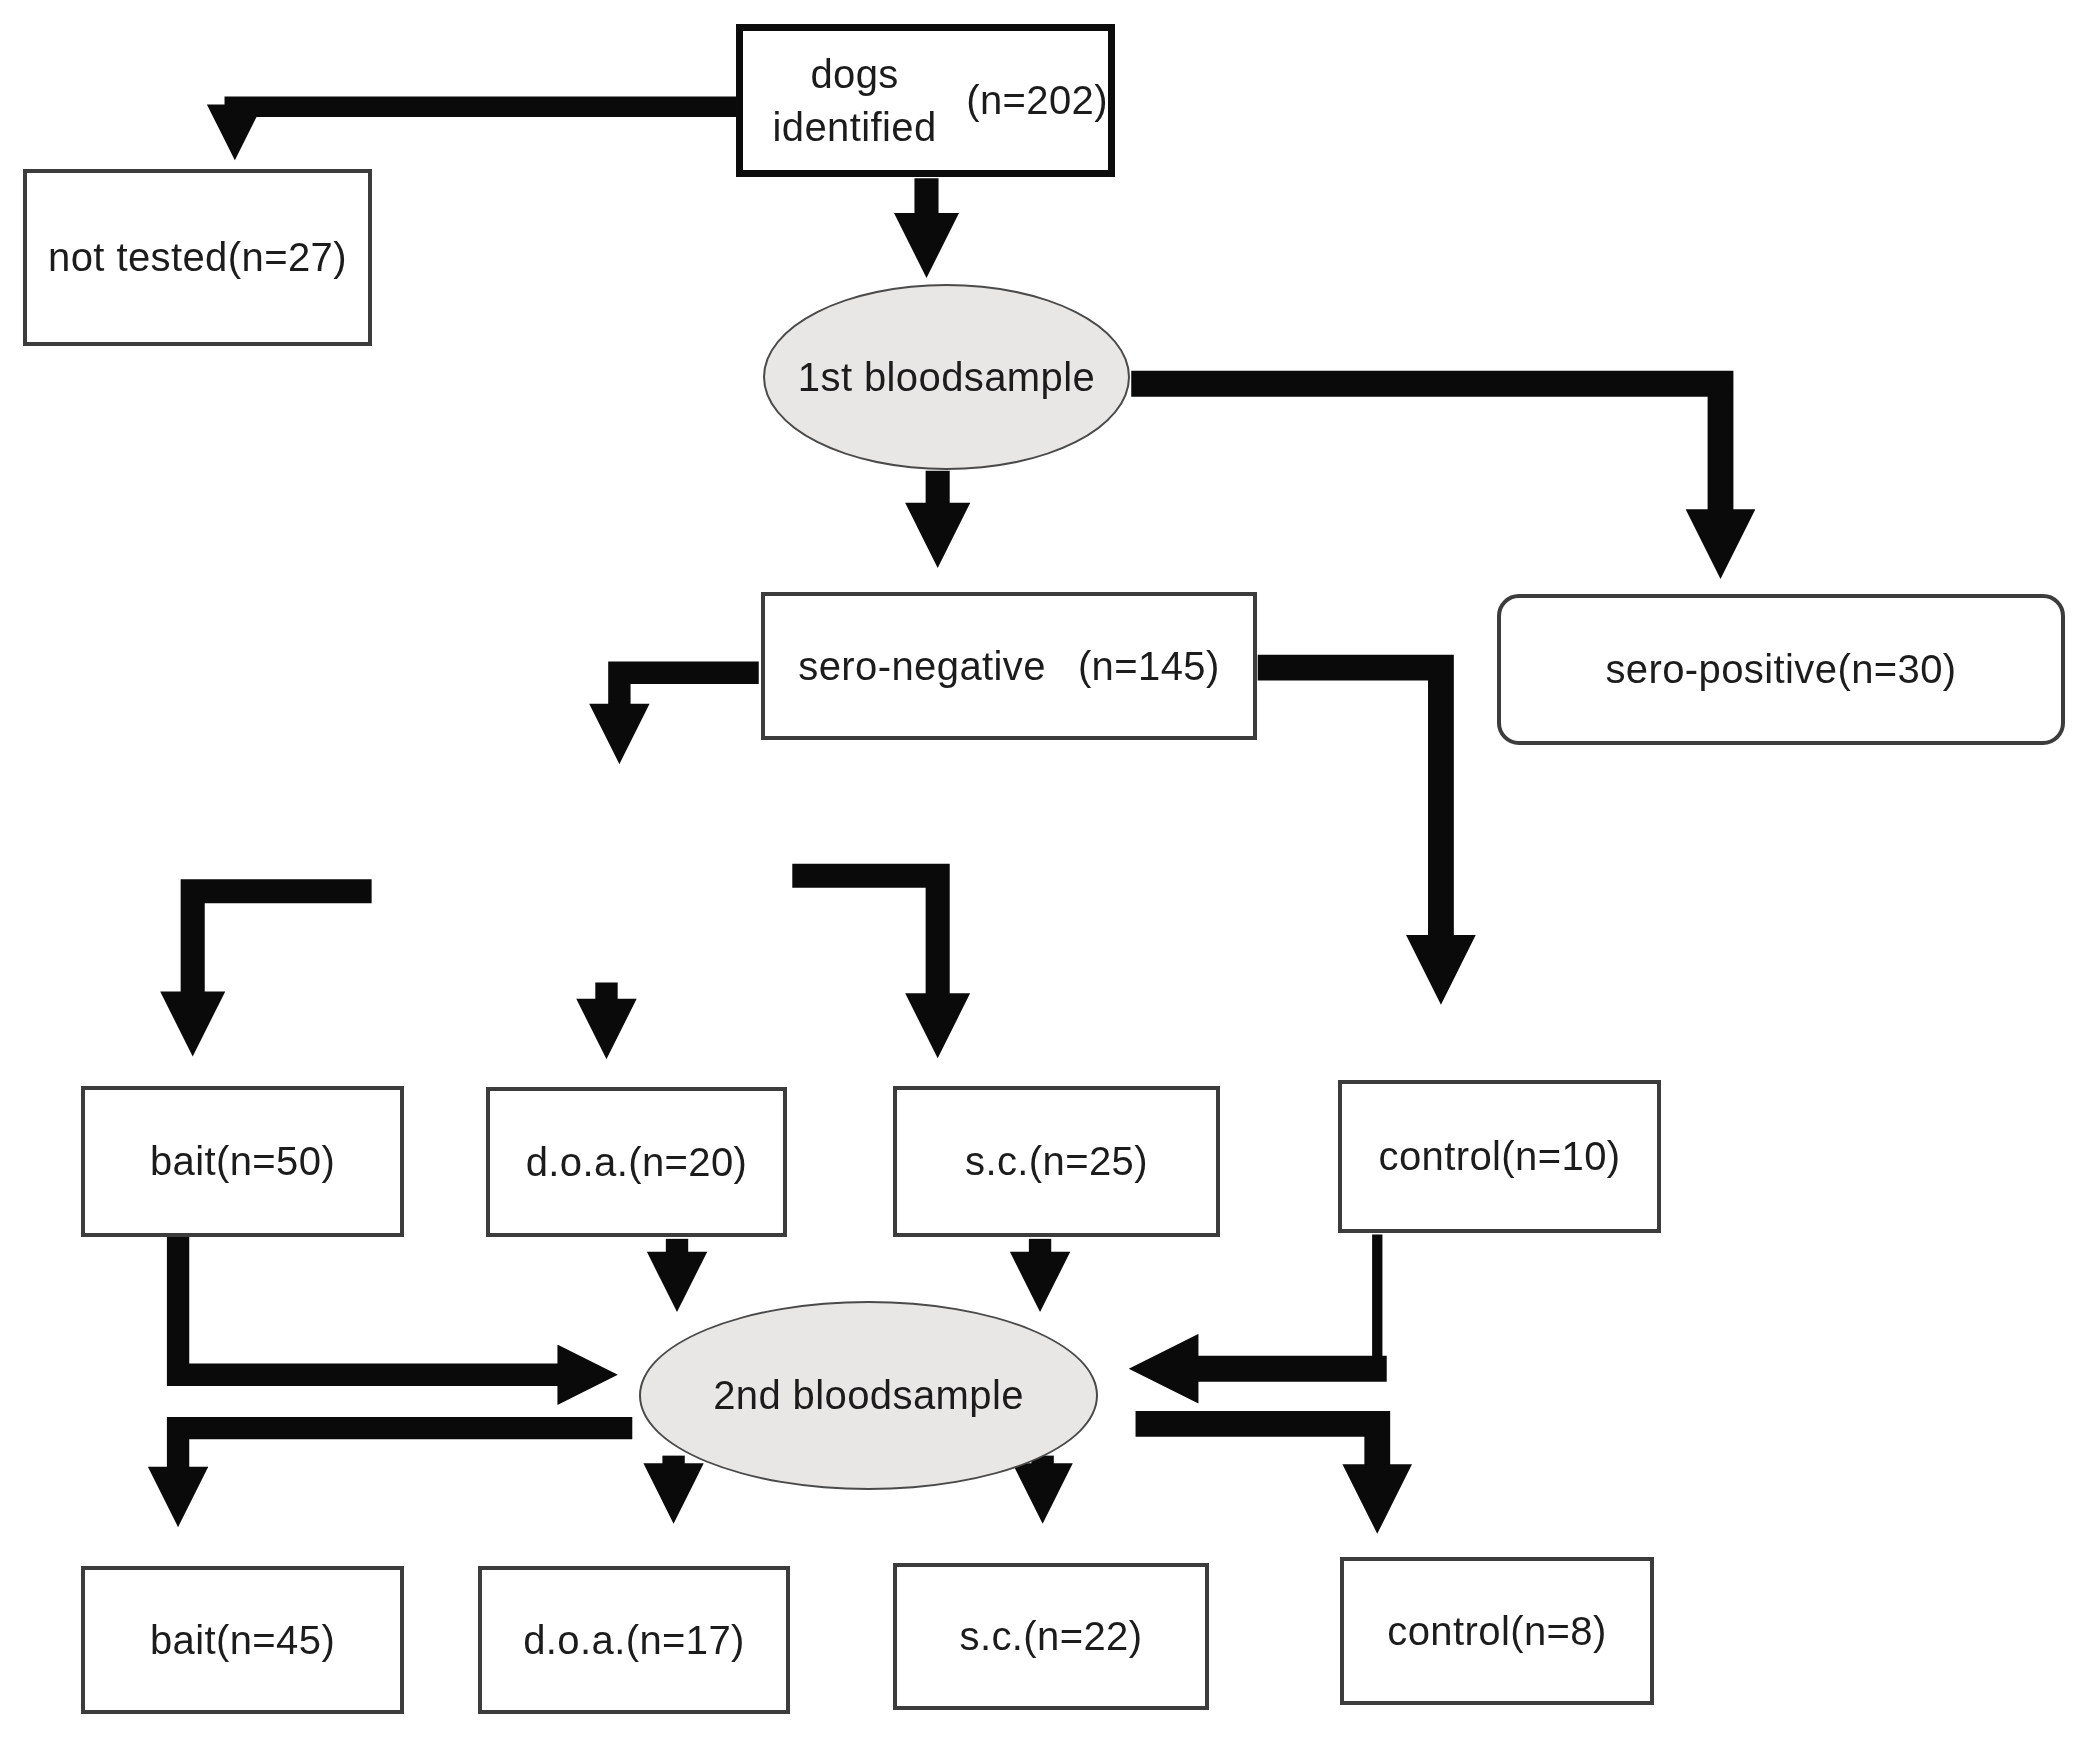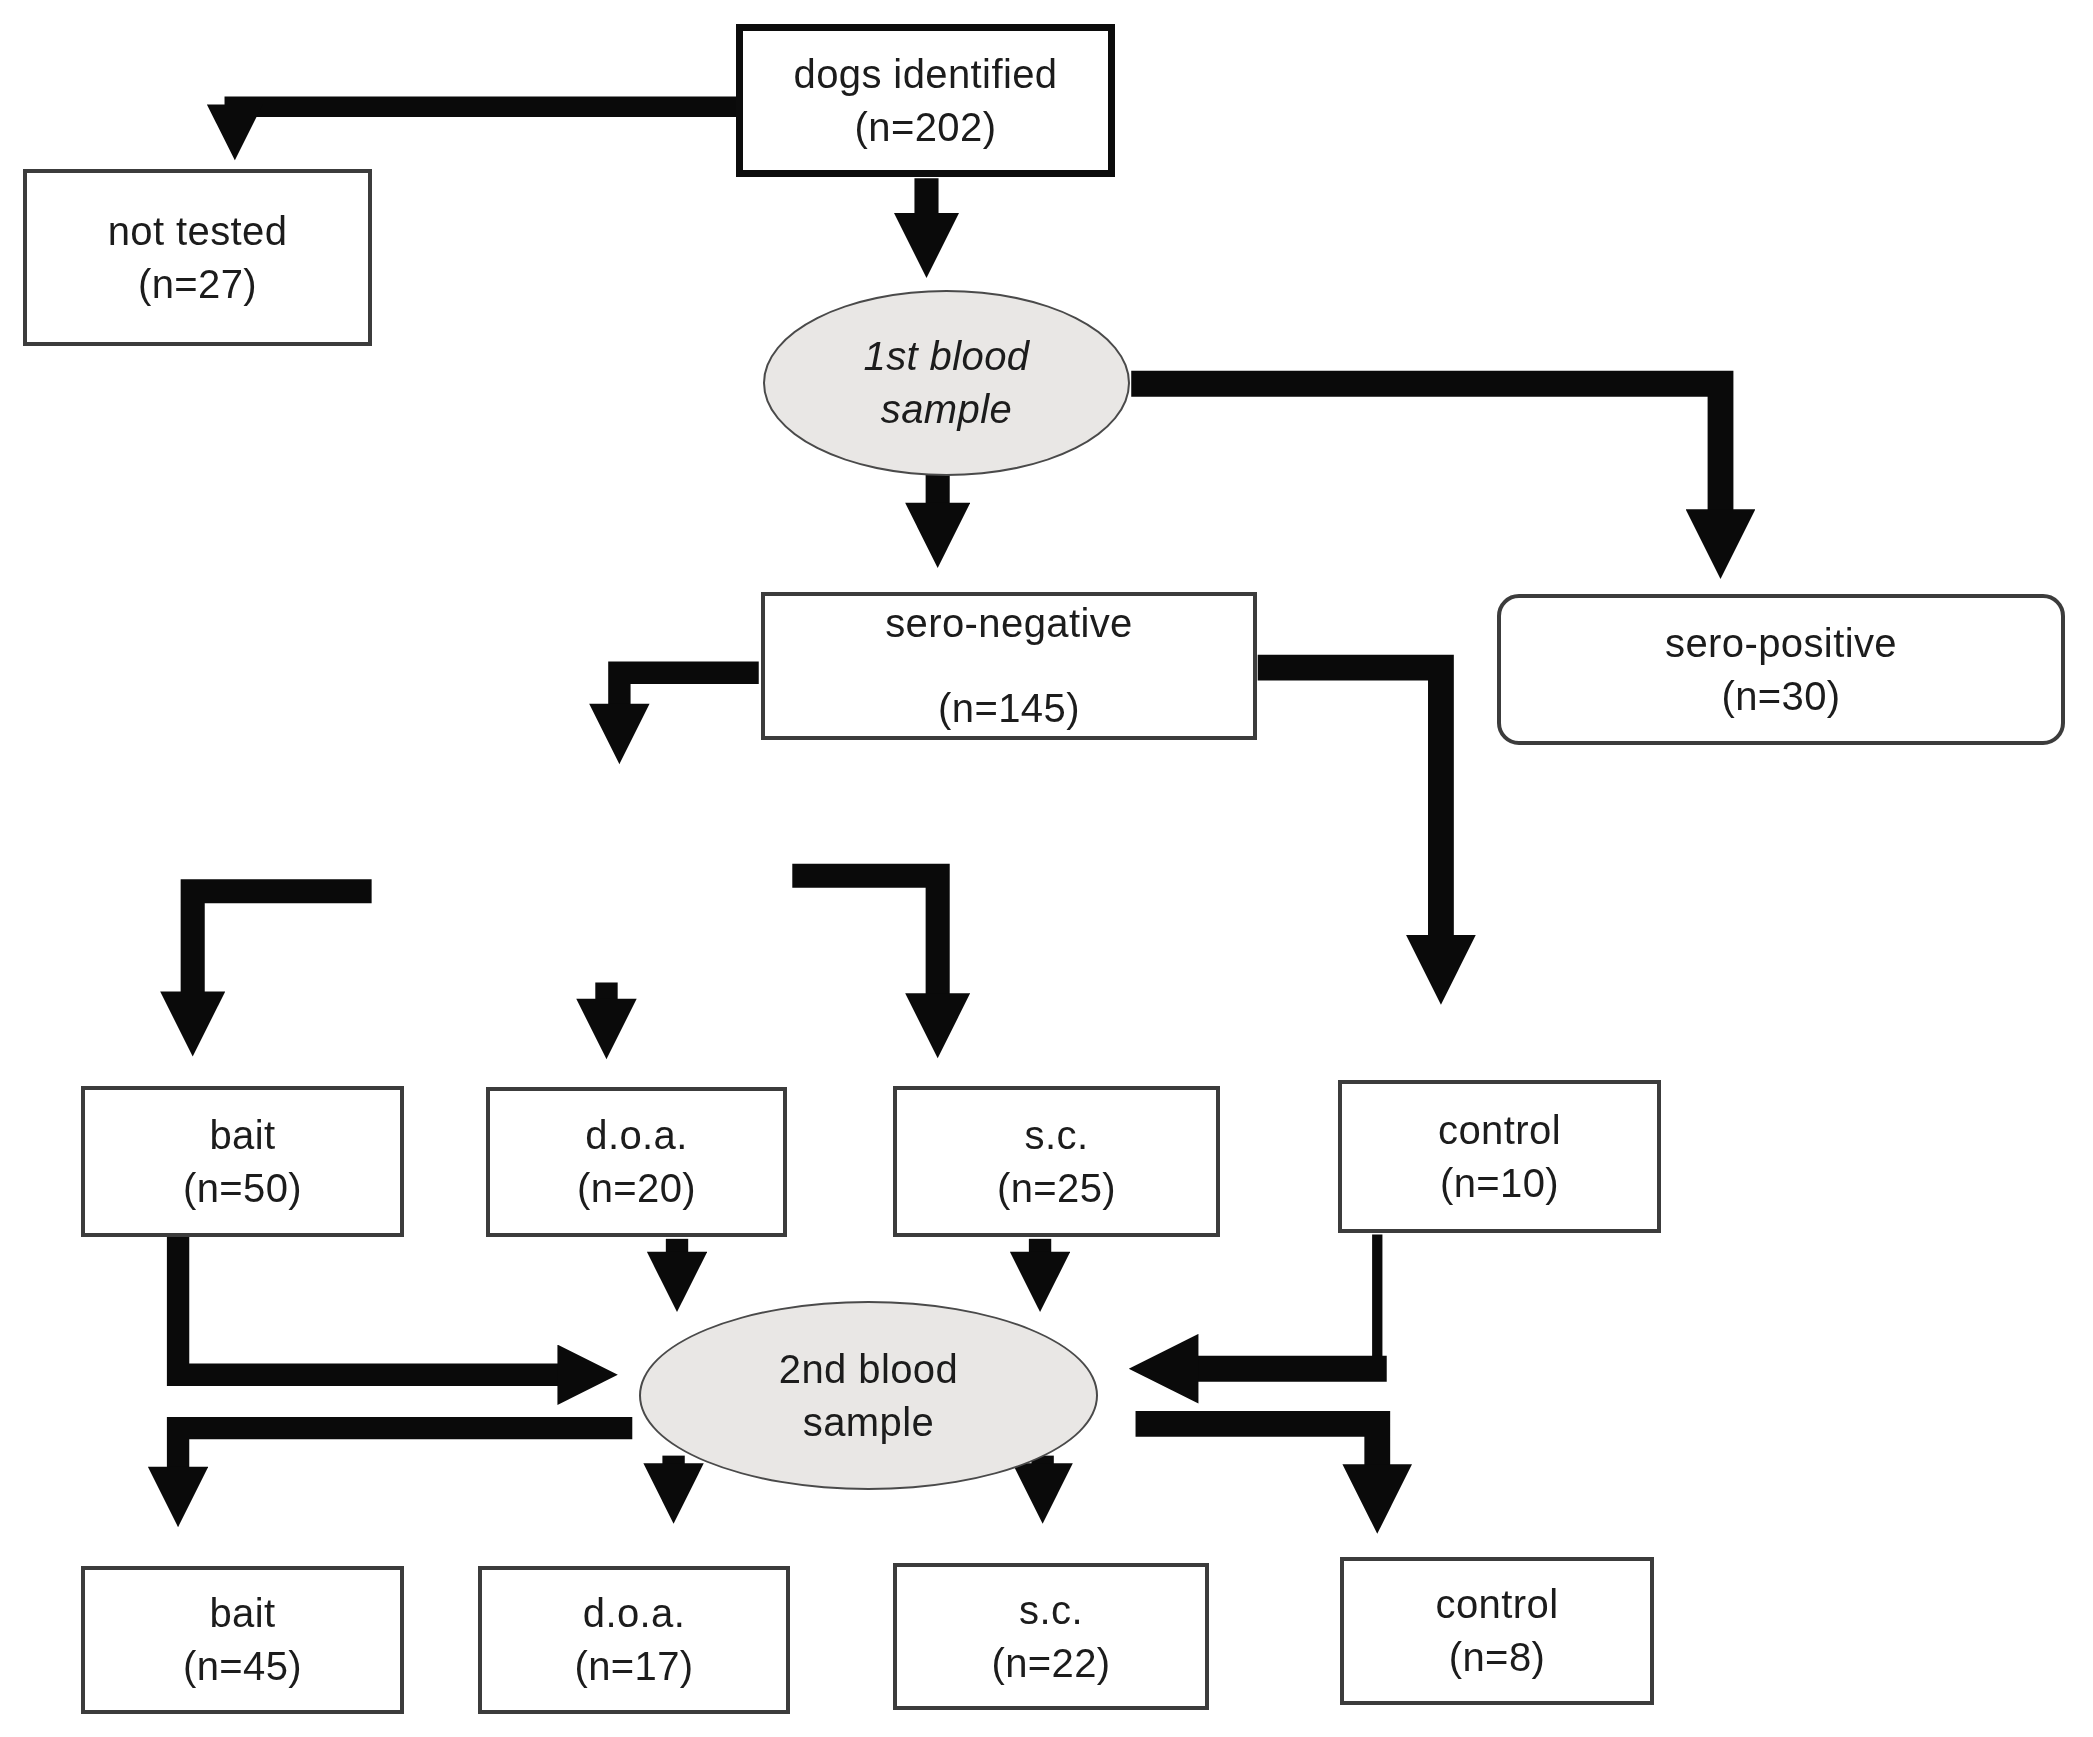--- a/index.html
+++ b/index.html
@@ -6,21 +6,21 @@
   #canvas{
     position:relative;
     width:2093px;height:1737px;
     background:#ffffff;
     font-family:"Liberation Sans", sans-serif;
     color:#1c1c1c;
   }
   #edges{position:absolute;left:0;top:0;width:2093px;height:1737px;}
   .node{
     position:absolute;
-    display:flex;flex-direction:column;align-items:center;justify-content:center;
+    display:flex;flex-direction:row;align-items:center;justify-content:center;
     text-align:center;
     font-size:40px;line-height:1.32;
     letter-spacing:0.4px;
     box-sizing:border-box;
     background:#ffffff;
   }
   .rect{border:4.3px solid #3c3c3c;}
   .rect.thick{border:7.7px solid #0c0c0c;}
   .ellipse{
     border:2.6px solid #4a4a4a;
@@ -64,21 +64,21 @@
   <div class="node rect thick" style="left:736px;top:24px;width:379px;height:153px;">
     <div>dogs identified</div>
     <div>(n=202)</div>
   </div>
 
   <div class="node rect" style="left:23px;top:169px;width:349px;height:177px;align-items:center;">
     <div>not tested</div>
     <div>(n=27)</div>
   </div>
 
-  <div class="node ellipse" style="left:763px;top:290px;width:367px;height:186px;font-style:italic;">
+  <div class="node ellipse" style="left:763px;top:284px;width:367px;height:186px;">
     <div>1st blood</div>
     <div>sample</div>
   </div>
 
   <div class="node rect" style="left:761px;top:592px;width:496px;height:148px;gap:32px;">
     <div>sero-negative</div>
     <div>(n=145)</div>
   </div>
 
   <div class="node rect" style="left:1497px;top:594px;width:568px;height:151px;border-radius:22px;">

